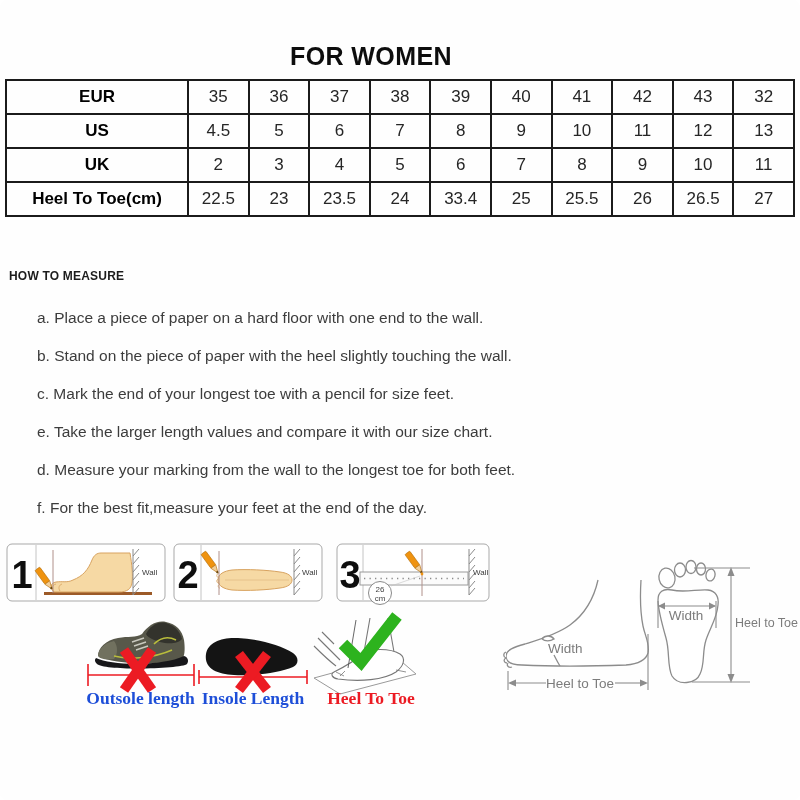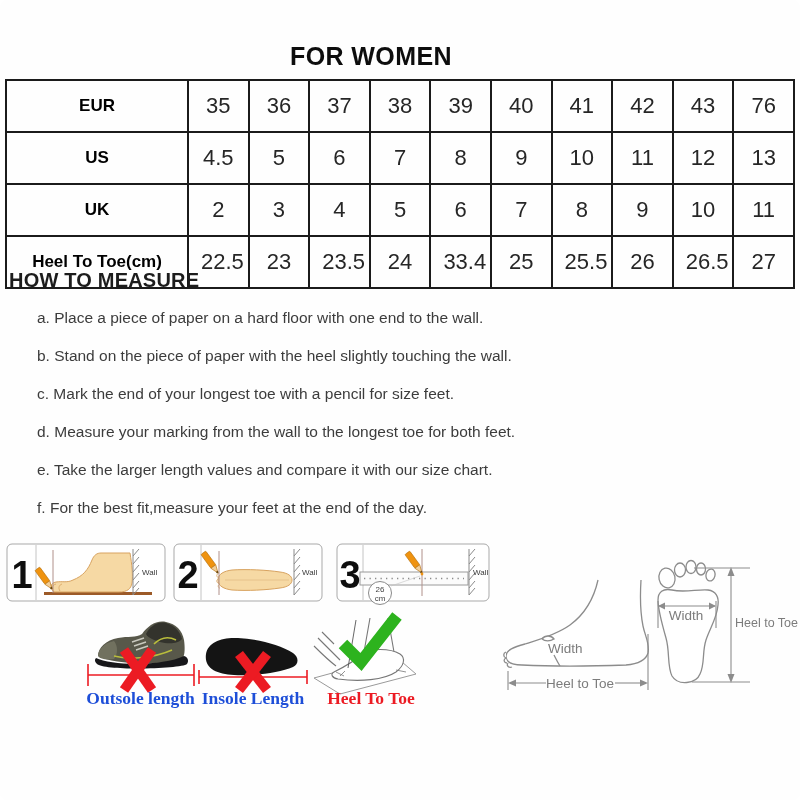--- a/index.html
+++ b/index.html
@@ -13,25 +13,25 @@
   html,body{background:#fff;}
   body{width:800px;height:800px;font-family:"Liberation Sans",sans-serif;position:relative;}
   .page{position:relative;width:800px;height:800px;background:#fefefe;overflow:hidden;border-radius:7px;}
   .abs{position:absolute;}
 
   .page-title{position:absolute;top:42px;left:0;width:742px;text-align:center;
     font-size:25px;font-weight:700;color:#0d0d0d;letter-spacing:.4px;}
 
   .size-table{position:absolute;left:5px;top:79px;width:790px;border-collapse:collapse;table-layout:fixed;}
   .size-table th,.size-table td{border:2px solid var(--table-border);height:34px;text-align:center;
-    vertical-align:middle;padding:12px;}
+    vertical-align:middle;padding:3px;}
   .size-table th{font-size:17px;font-weight:700;color:#000;}
-  .size-table td{font-size:22px;font-weight:400;color:#262626;}
-
-  .htm-heading{position:absolute;left:9px;top:269px;font-size:20px;font-weight:700;color:#1c1c1c;letter-spacing:.2px;}
+  .size-table td{font-size:17px;font-weight:400;color:#262626;}
+
+  .htm-heading{position:absolute;left:9px;top:269px;font-size:12px;font-weight:700;color:#1c1c1c;letter-spacing:.2px;}
   #measure-steps{position:absolute;left:9px;top:299px;width:600px;margin-left:28px;}
   .htm-step{height:38px;display:flex;align-items:center;font-size:15.5px;color:#3c3c3c;}
 
   .panel{position:absolute;}
   .panel svg{display:block;overflow:visible;}
   .panel-num{font-family:"Liberation Sans",sans-serif;font-weight:700;font-size:38px;fill:#0e0e0e;text-anchor:middle;}
   .wall-label{font-size:8px;fill:#3a3a3a;}
   .ruler-num{font-size:8px;fill:#444;text-anchor:middle;}
   .pencil-body{fill:var(--pencil-orange);}
   .skin{fill:var(--skin-fill);stroke:#d8a360;stroke-width:1;}
@@ -78,21 +78,21 @@
           <th>EUR</th>
           <td>35</td>
           <td>36</td>
           <td>37</td>
           <td>38</td>
           <td>39</td>
           <td>40</td>
           <td>41</td>
           <td>42</td>
           <td>43</td>
-          <td>76</td>
+          <td>32</td>
         </tr>
         <tr>
           <th>US</th>
           <td>4.5</td>
           <td>5</td>
           <td>6</td>
           <td>7</td>
           <td>8</td>
           <td>9</td>
           <td>10</td>
@@ -127,22 +127,22 @@
           <td>27</td>
         </tr>
       </tbody>
   </table>
 
   <h2 class="htm-heading">HOW TO MEASURE</h2>
   <div id="measure-steps">
       <div class="htm-step">a. Place a piece of paper on a hard floor with one end to the wall.</div>
       <div class="htm-step">b. Stand on the piece of paper with the heel slightly touching the wall.</div>
       <div class="htm-step">c. Mark the end of your longest toe with a pencil for size feet.</div>
+      <div class="htm-step">e. Take the larger length values and compare it with our size chart.</div>
       <div class="htm-step">d. Measure your marking from the wall to the longest toe for both feet.</div>
-      <div class="htm-step">e. Take the larger length values and compare it with our size chart.</div>
       <div class="htm-step">f. For the best fit,measure your feet at the end of the day.</div>
     </div>
 
   <div class="panel" style="left:6px;top:543px;width:160px;height:62px">
     <svg width="160" height="62" viewBox="0 0 160 62">
       <rect x="1" y="1" width="158" height="57" rx="5" fill="#fff" stroke="#a9a9a9"></rect>
       <line x1="30" y1="2" x2="30" y2="57" stroke="#c4c4c4"></line>
       <text class="panel-num" x="16" y="45">1</text>
       <line x1="38" y1="50.5" x2="146" y2="50.5" stroke="#9c5a28" stroke-width="3"></line>
       <path class="skin" d="M48,49 C44,45 44,40 50,39 C57,38 61,40 67,37 C77,33 82,27 86,17 C88,12 91,10 95,10 L124,10 C126,22 127,32 126,40 C125,46 121,49 113,49 Z"></path>

